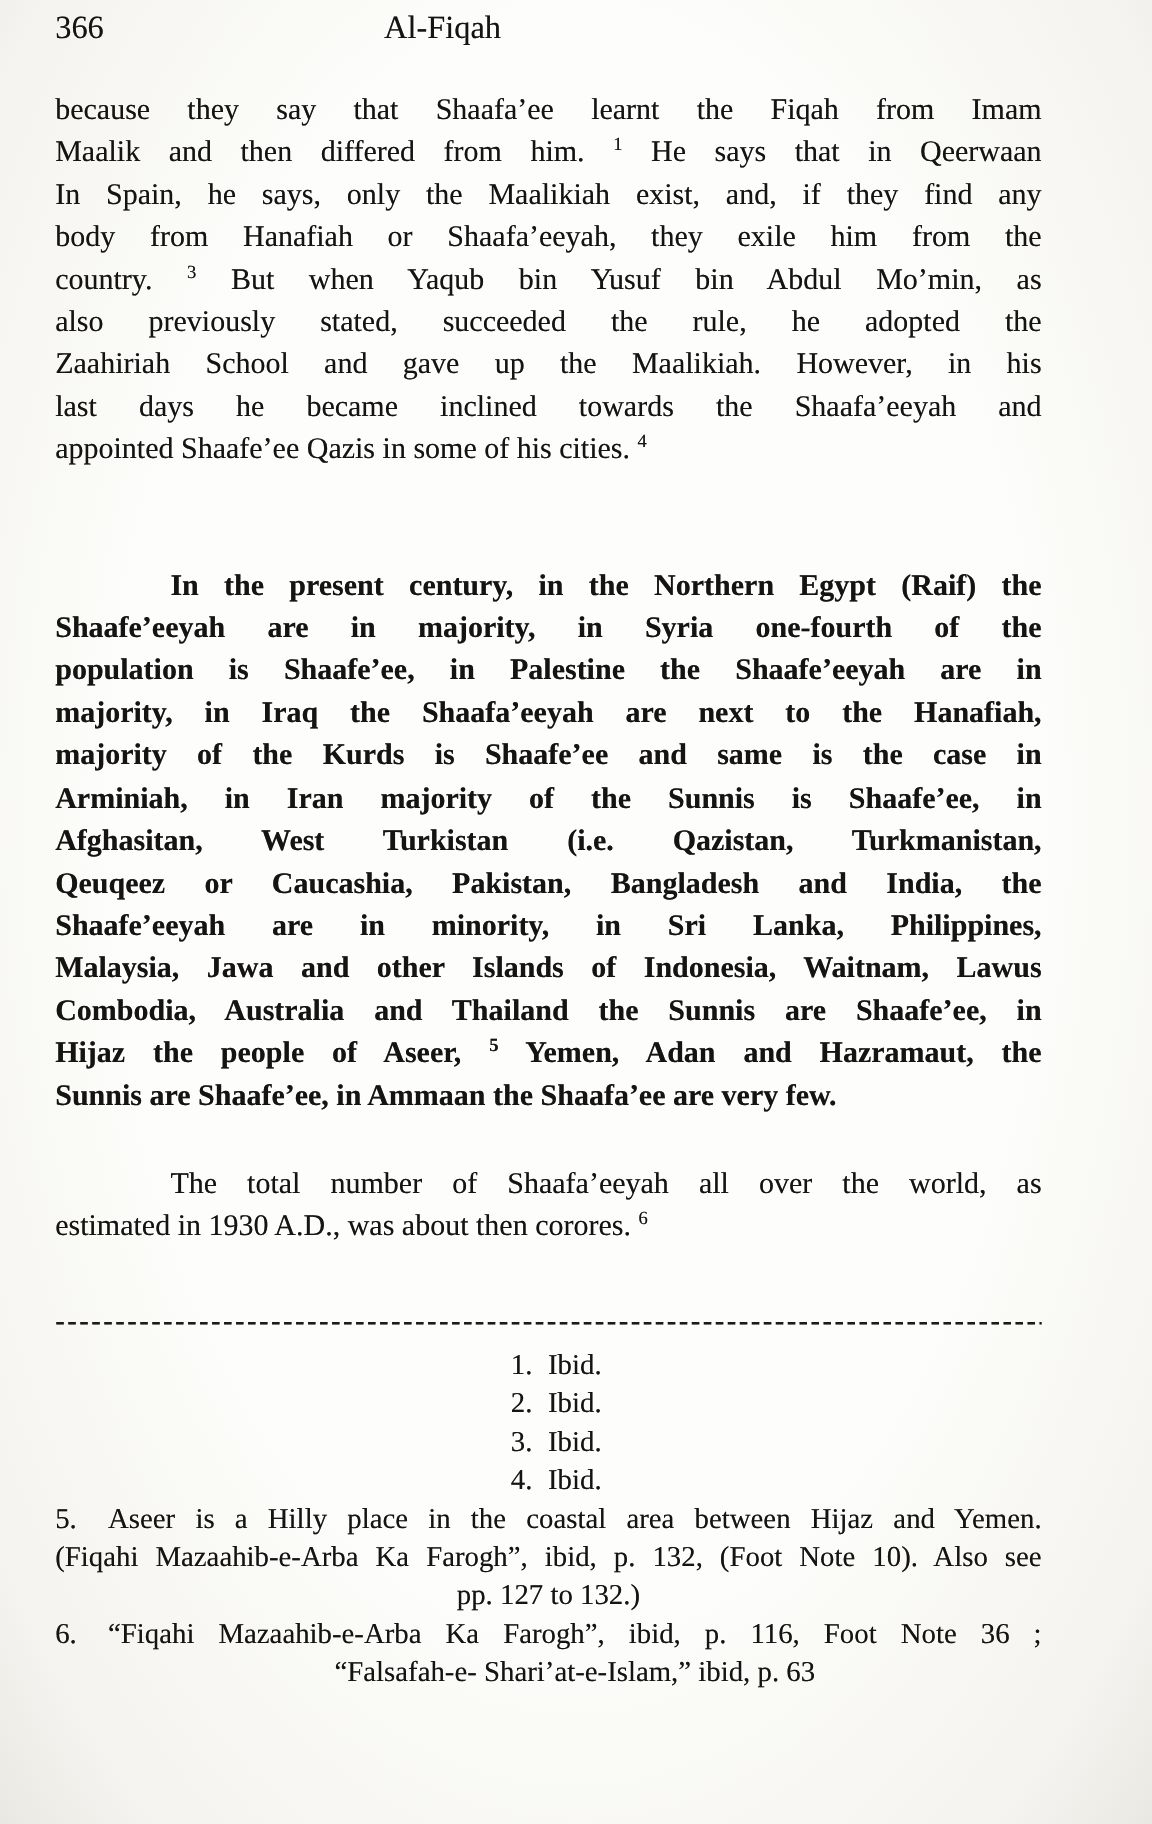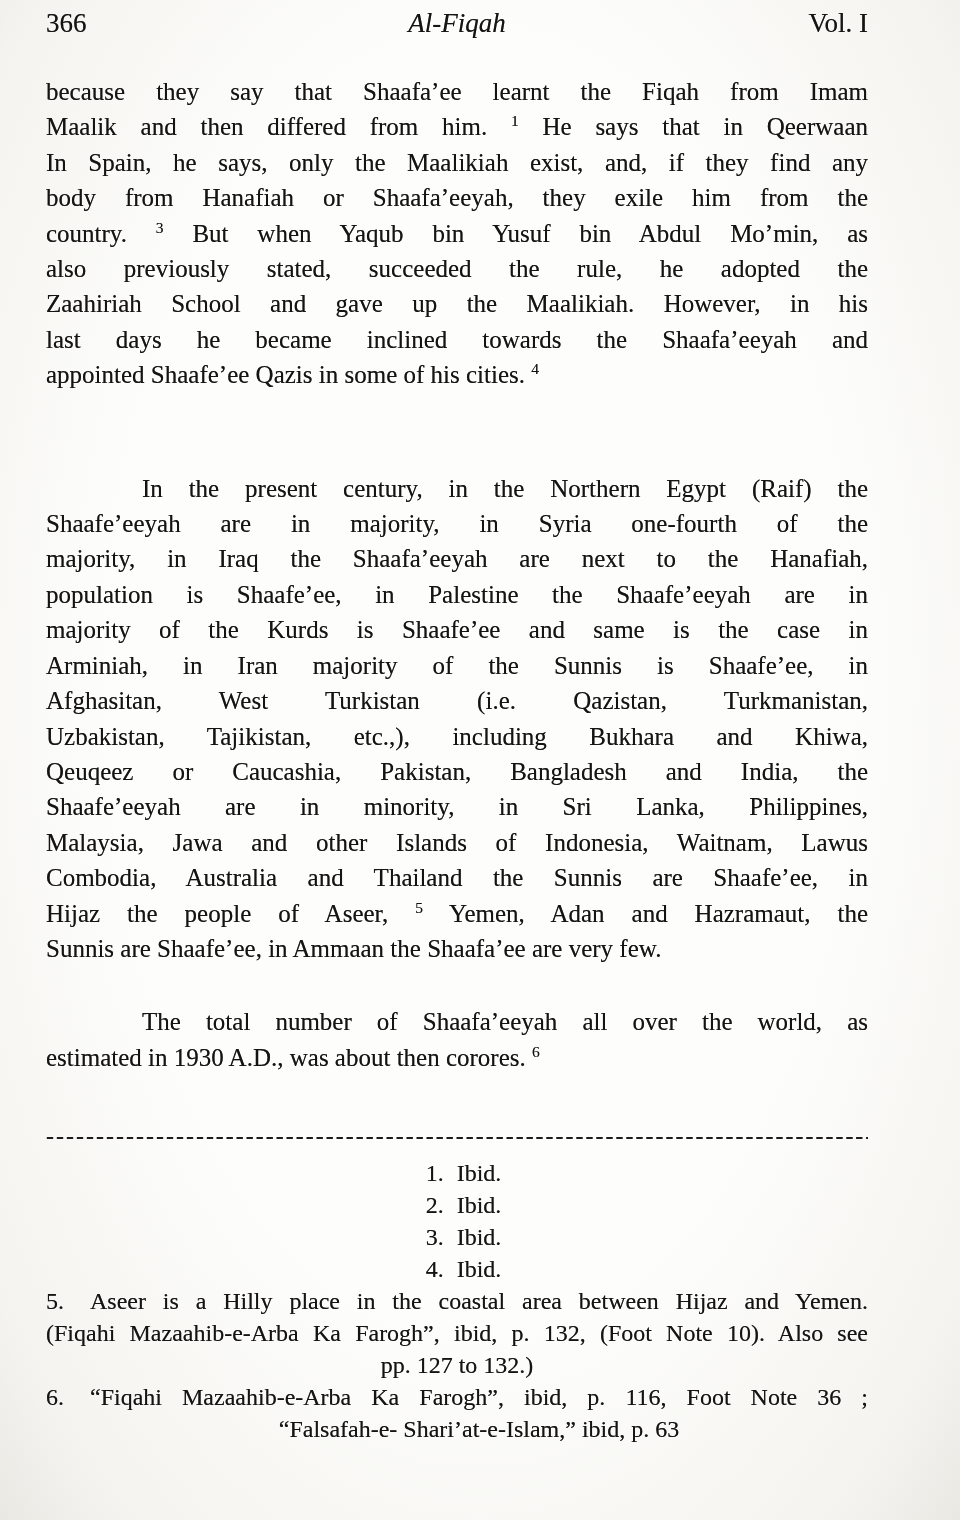--- a/index.html
+++ b/index.html
@@ -18,36 +18,36 @@
     filter:blur(0.25px);
   }
   .page *{text-shadow:0 0 0.5px rgba(10,10,10,0.55);}
   .header{
     display:grid;
     grid-template-columns:1fr 1fr 1fr;
     font-size:27px;
     line-height:30px;
   }
   .header .pg{text-align:left;}
-  .header .title{text-align:center;font-style:italic;}
+  .header .title{text-align:left;}
   .header .vol{text-align:right;}
   .content{margin-top:36px;font-size:25px;line-height:35.4px;}
   .para .line{
     text-align:left;
     white-space:nowrap;
     overflow:hidden;
   }
   .para .line.j{
     white-space:normal;
     text-align:justify;
     text-align-last:justify;
     overflow:visible;
   }
   .para .line.ind{text-indent:96px;}
-  .para:nth-child(2){margin-top:78px;}
+  .para:nth-child(2){margin-top:78px;font-weight:bold;}
   .para:nth-child(3){margin-top:38px;}
   sup.ref{font-size:0.62em;line-height:0;vertical-align:super;letter-spacing:0;}
   .sep{
     margin-top:50px;
     height:22px;line-height:22px;
     overflow:hidden;white-space:nowrap;
     font-weight:bold;font-size:24px;letter-spacing:2px;
     color:#1c1b1a;
   }
   .footnotes{margin-top:10px;font-size:24px;line-height:32px;}
@@ -57,44 +57,42 @@
   .fn-cont.hang{padding-left:44px;}
   .fn-cont.flush{padding-left:0;}
 </style>
 </head>
 <body>
 
 <div class="page">
   <div class="header">
     <span class="pg">366</span>
     <span class="title">Al-Fiqah</span>
-    <span class="vol">Vol. I</span>
   </div>
 
   <div class="content">
       <div class="para">
         <div class="line j">because they say that Shaafa’ee learnt the Fiqah from Imam</div>
         <div class="line j">Maalik and then differed from him. <sup class="ref">1</sup> He says that in Qeerwaan</div>
         <div class="line j">In Spain, he says, only the Maalikiah exist, and, if they find any</div>
         <div class="line j">body from Hanafiah or Shaafa’eeyah, they exile him from the</div>
         <div class="line j">country. <sup class="ref">3</sup> But when Yaqub bin Yusuf bin Abdul Mo’min, as</div>
         <div class="line j">also previously stated, succeeded the rule, he adopted the</div>
         <div class="line j">Zaahiriah School and gave up the Maalikiah. However, in his</div>
         <div class="line j">last days he became inclined towards the Shaafa’eeyah and</div>
         <div class="line">appointed Shaafe’ee Qazis in some of his cities. <sup class="ref">4</sup></div>
       </div>
       <div class="para">
         <div class="line j ind">In the present century, in the Northern Egypt (Raif) the</div>
         <div class="line j">Shaafe’eeyah are in majority, in Syria one-fourth of the</div>
+        <div class="line j">population is Shaafe’ee, in Palestine the Shaafe’eeyah are in</div>
         <div class="line j">majority, in Iraq the Shaafa’eeyah are next to the Hanafiah,</div>
-        <div class="line j">population is Shaafe’ee, in Palestine the Shaafe’eeyah are in</div>
         <div class="line j">majority of the Kurds is Shaafe’ee and same is the case in</div>
         <div class="line j">Arminiah, in Iran majority of the Sunnis is Shaafe’ee, in</div>
         <div class="line j">Afghasitan, West Turkistan (i.e. Qazistan, Turkmanistan,</div>
-        <div class="line j">Uzbakistan, Tajikistan, etc.,), including Bukhara and Khiwa,</div>
         <div class="line j">Qeuqeez or Caucashia, Pakistan, Bangladesh and India, the</div>
         <div class="line j">Shaafe’eeyah are in minority, in Sri Lanka, Philippines,</div>
         <div class="line j">Malaysia, Jawa and other Islands of Indonesia, Waitnam, Lawus</div>
         <div class="line j">Combodia, Australia and Thailand the Sunnis are Shaafe’ee, in</div>
         <div class="line j">Hijaz the people of Aseer, <sup class="ref">5</sup> Yemen, Adan and Hazramaut, the</div>
         <div class="line">Sunnis are Shaafe’ee, in Ammaan the Shaafa’ee are very few.</div>
       </div>
       <div class="para">
         <div class="line j ind">The total number of Shaafa’eeyah all over the world, as</div>
         <div class="line">estimated in 1930 A.D., was about then corores. <sup class="ref">6</sup></div>

